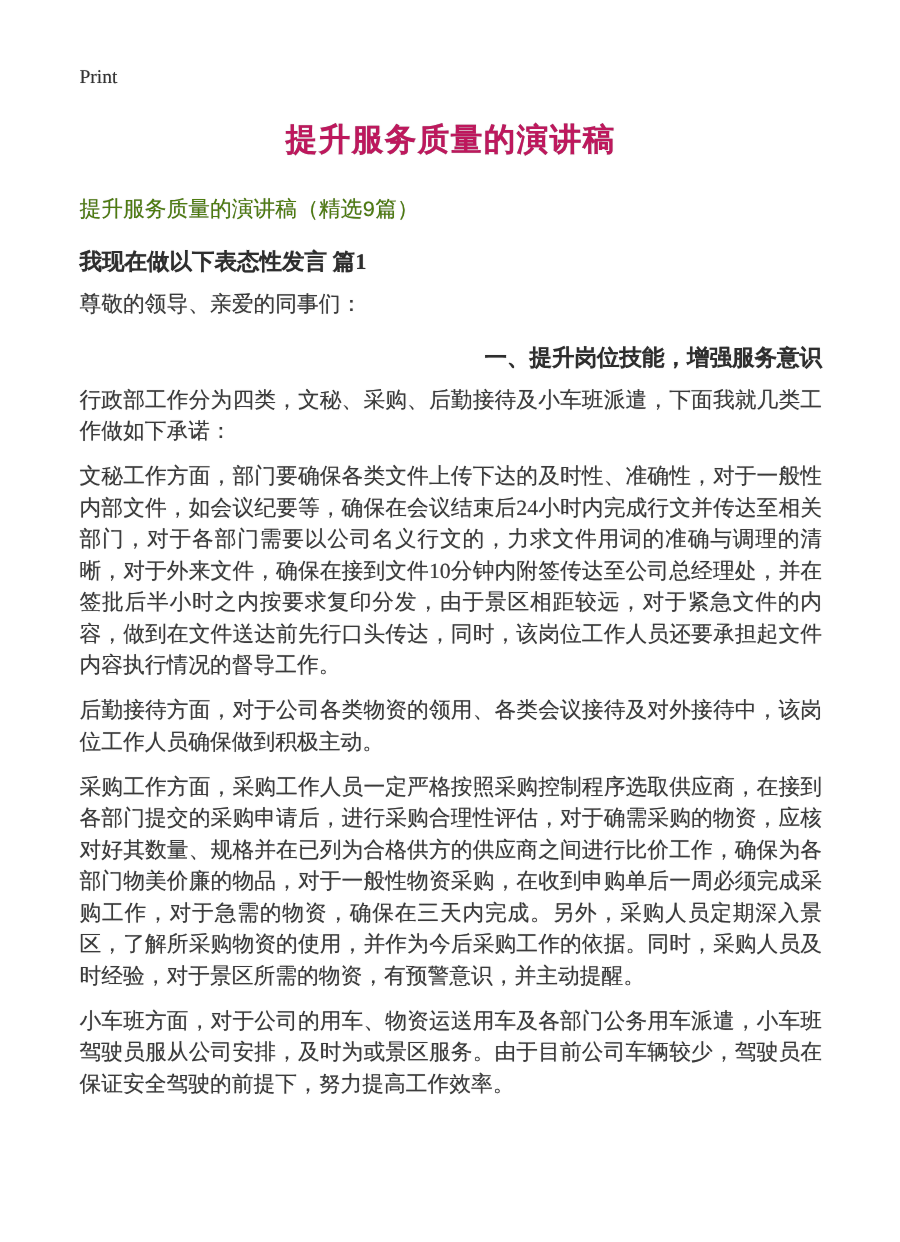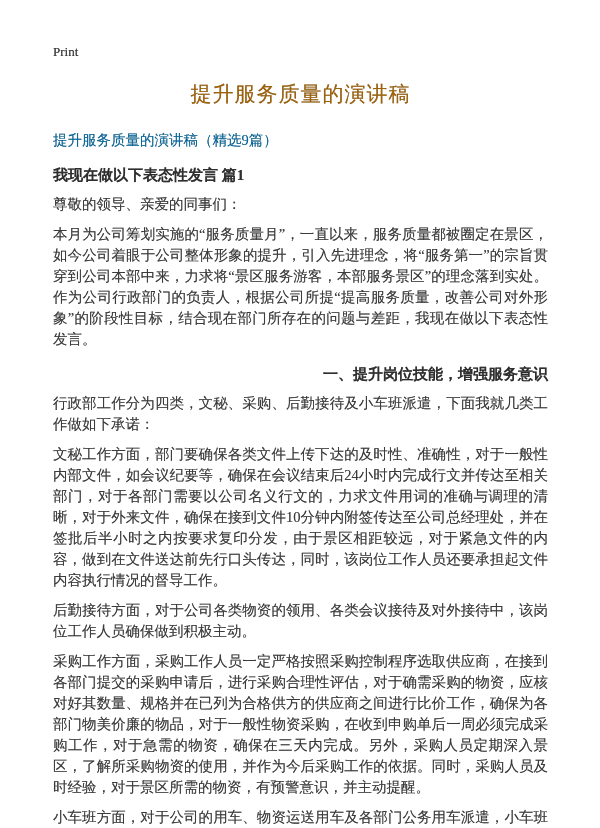--- a/index.html
+++ b/index.html
@@ -25,29 +25,30 @@
     display: inline-block;
     font-size: 13px;
     color: #343434;
     text-decoration: none;
     cursor: pointer;
     margin: 0 0 6px 0;
   }
   .doc-title {
     text-align: center;
     font-size: 21px;
-    font-weight: normal;
-    color: #a16207;
+    font-weight: bold;
+    color: #be185d;
     margin: 14px 0 0 0;
     letter-spacing: 1px;
   }
   .doc-subtitle {
     font-size: 14.5px;
-    color: #0369a1;
+    color: #4d7c0f;
     margin: 23px 0 0 0;
+    font-family: Liberation Mono, monospace;
   }
   .chapter-heading {
     font-size: 15px;
     font-weight: bold;
     color: #2e2e2e;
     margin: 16px 0 0 0;
   }
   .body-para {
     font-size: 14.5px;
     line-height: 21px;
@@ -76,21 +77,20 @@
   <a class="print-link">Print</a>
 
   <h1 class="doc-title">提升服务质量的演讲稿</h1>
 
   <p class="doc-subtitle">提升服务质量的演讲稿（精选9篇）</p>
 
   <h2 class="chapter-heading">我现在做以下表态性发言 篇1</h2>
 
   <p class="body-para">尊敬的领导、亲爱的同事们：</p>
 
-  <p class="body-para">本月为公司筹划实施的“服务质量月”，一直以来，服务质量都被圈定在景区，如今公司着眼于公司整体形象的提升，引入先进理念，将“服务第一”的宗旨贯穿到公司本部中来，力求将“景区服务游客，本部服务景区”的理念落到实处。作为公司行政部门的负责人，根据公司所提“提高服务质量，改善公司对外形象”的阶段性目标，结合现在部门所存在的问题与差距，我现在做以下表态性发言。</p>
 
   <h3 class="section-heading">一、提升岗位技能，增强服务意识</h3>
 
   <p class="body-para">行政部工作分为四类，文秘、采购、后勤接待及小车班派遣，下面我就几类工作做如下承诺：</p>
 
   <p class="body-para">文秘工作方面，部门要确保各类文件上传下达的及时性、准确性，对于一般性内部文件，如会议纪要等，确保在会议结束后24小时内完成行文并传达至相关部门，对于各部门需要以公司名义行文的，力求文件用词的准确与调理的清晰，对于外来文件，确保在接到文件10分钟内附签传达至公司总经理处，并在签批后半小时之内按要求复印分发，由于景区相距较远，对于紧急文件的内容，做到在文件送达前先行口头传达，同时，该岗位工作人员还要承担起文件内容执行情况的督导工作。</p>
 
   <p class="body-para">后勤接待方面，对于公司各类物资的领用、各类会议接待及对外接待中，该岗位工作人员确保做到积极主动。</p>
 
   <p class="body-para">采购工作方面，采购工作人员一定严格按照采购控制程序选取供应商，在接到各部门提交的采购申请后，进行采购合理性评估，对于确需采购的物资，应核对好其数量、规格并在已列为合格供方的供应商之间进行比价工作，确保为各部门物美价廉的物品，对于一般性物资采购，在收到申购单后一周必须完成采购工作，对于急需的物资，确保在三天内完成。另外，采购人员定期深入景区，了解所采购物资的使用，并作为今后采购工作的依据。同时，采购人员及时经验，对于景区所需的物资，有预警意识，并主动提醒。</p>

